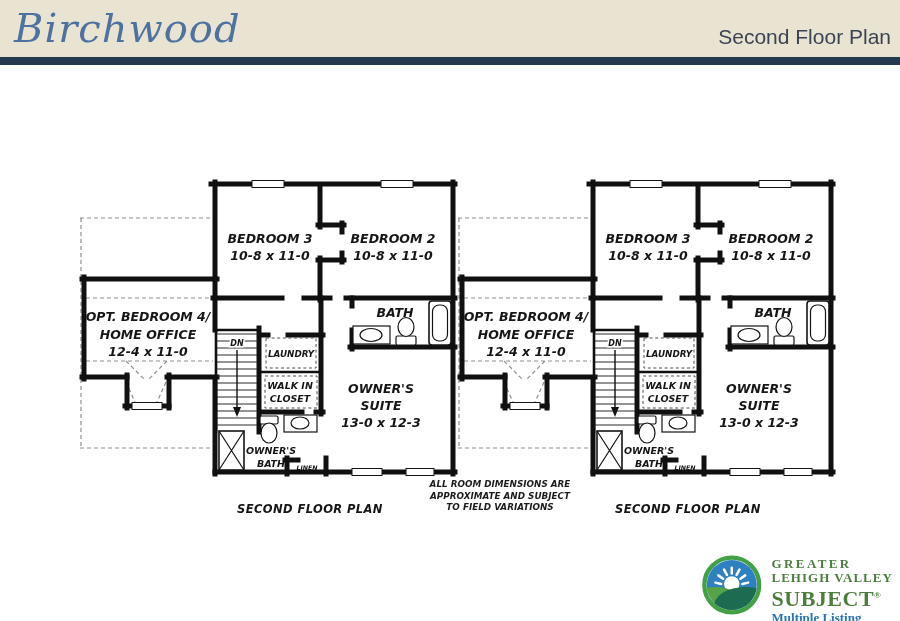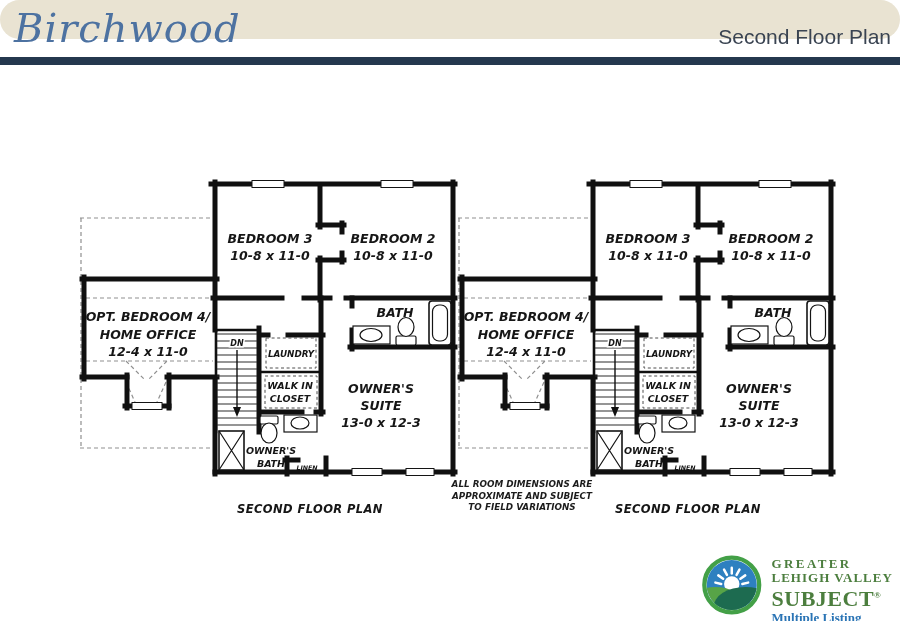--- a/index.html
+++ b/index.html
@@ -1,19 +1,19 @@
 <!DOCTYPE html>
 <html><head>
 <meta charset="utf-8">
 <style>
   html,body{margin:0;padding:0;background:#fff;}
   .page{position:relative;width:900px;height:621px;background:#ffffff;overflow:hidden;
         font-family:"Liberation Sans",sans-serif;}
   
-  .hdr{position:absolute;left:0;top:0;width:900px;height:39px;background:#e9e3d2;border-radius:23px;}
+  .hdr{position:absolute;left:0;top:0;width:900px;height:57px;background:#e9e3d2;}
   .hdr-bar{position:absolute;left:0;top:57px;width:900px;height:8px;background:#24384e;}
   .brand{position:absolute;left:14px;top:2px;font:italic 400 40px/52px "DejaVu Serif",serif;
          color:#4d72a1;letter-spacing:1px;}
   .hdr-title{position:absolute;right:9px;top:25px;font:400 21px "Liberation Sans",sans-serif;
          color:#3a4452;}
   
   .plan-svg{position:absolute;left:0;top:0;}
   .wall{stroke:#101010;stroke-width:5;fill:none;stroke-linecap:square;}
   .wall-thin{stroke:#101010;stroke-width:2.6;fill:none;stroke-linecap:square;}
   .dash{stroke:#8f8f8f;stroke-width:1.2;fill:none;stroke-dasharray:4 3;}
@@ -24,21 +24,21 @@
   .win{stroke:#141414;stroke-width:1;fill:#ffffff;}
   .plan-svg text{font-family:"DejaVu Sans",sans-serif;font-style:italic;font-weight:600;
          fill:#161616;text-anchor:middle;}
   .tL{font-size:12.5px;}
   .tM{font-size:9.5px;}
   .tS{font-size:8.8px;}
   .tDN{font-size:8px;stroke:#fff;stroke-width:3px;paint-order:stroke;}
   .tXS{font-size:6.3px;}
   .tCap{font-size:11.5px;letter-spacing:.4px;}
   
-  .disclaimer{position:absolute;left:432px;top:479px;width:180px;text-align:center;
+  .disclaimer{position:absolute;left:410px;top:479px;width:180px;text-align:center;
          font:italic 600 8.8px/11.5px "DejaVu Sans",sans-serif;color:#1c1c1c;
          white-space:pre-line;}
   
   .logo{position:absolute;left:701px;top:553px;display:flex;gap:9px;align-items:flex-start;}
   .logo-text{display:flex;flex-direction:column;padding-top:4px;}
   .lg1{font:700 13px/14px "Liberation Serif",serif;color:#4c7e3e;letter-spacing:2.4px;}
   .lg2{font:700 13px/14px "Liberation Serif",serif;color:#4c7e3e;letter-spacing:1px;}
   .lg3{font:700 22px/21px "Liberation Serif",serif;color:#4c7e3e;letter-spacing:.5px;}
   .lg3 sup{font-size:9px;}
   .lg4{font:700 13px/15px "Liberation Serif",serif;color:#2a74b5;margin-top:1px;}

